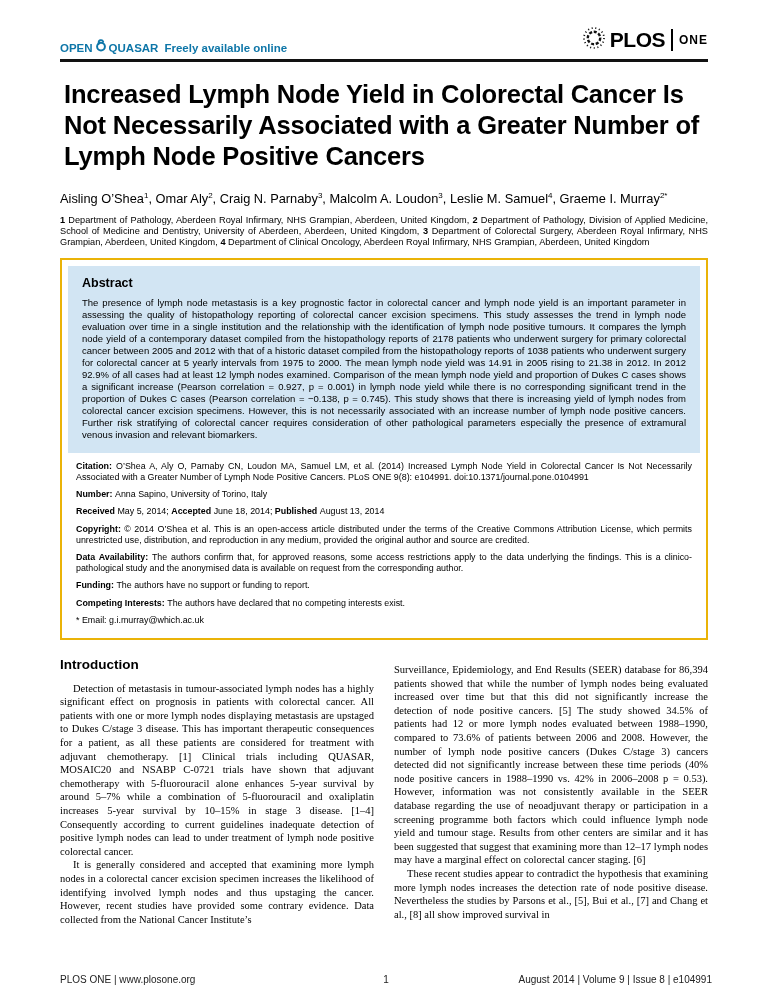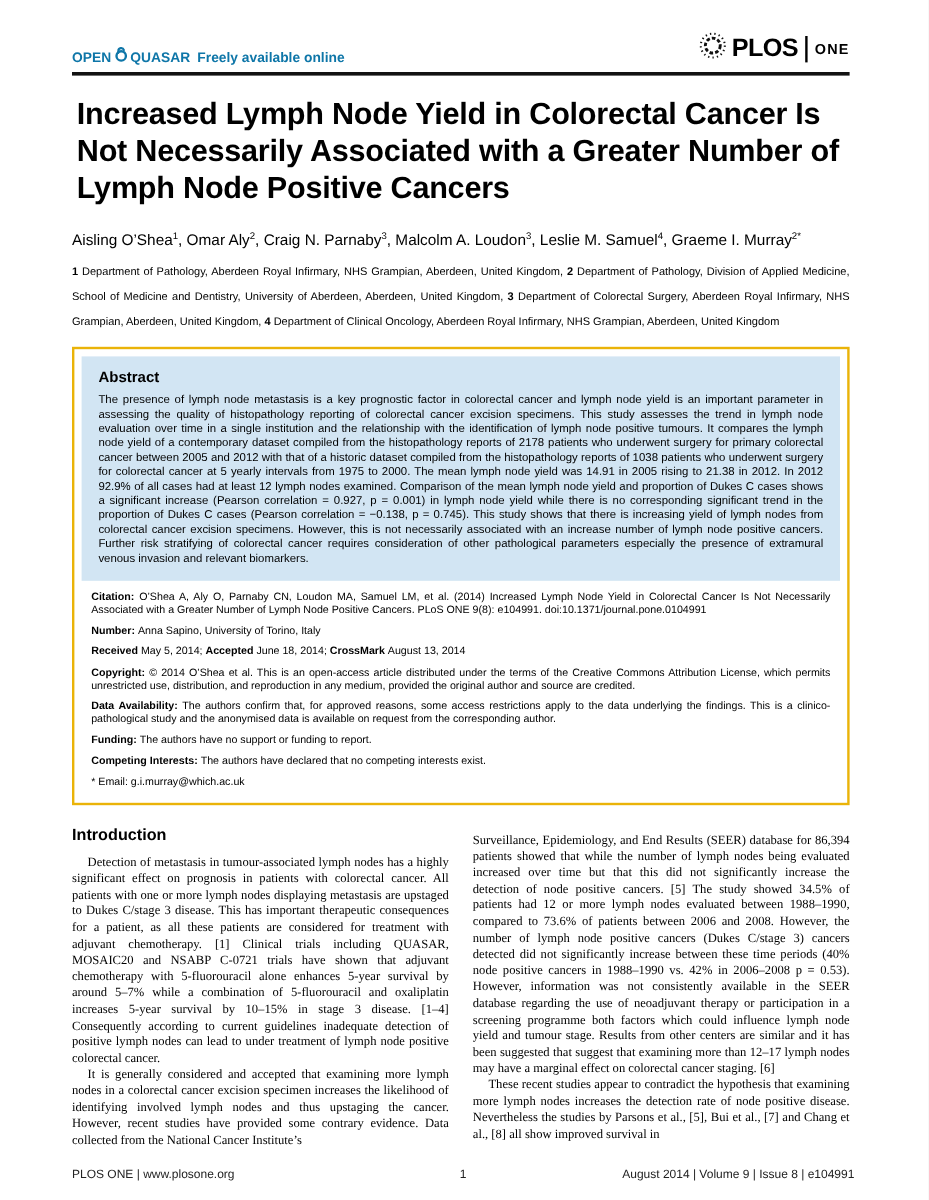--- a/index.html
+++ b/index.html
@@ -28,21 +28,21 @@
 
   
   .crossmark{position:absolute;top:74px;right:8px;width:62px;text-align:center;cursor:pointer;}
   .crossmark .cm-label{font-size:10px;color:#222;font-family:"Liberation Serif",serif;margin-top:1px;}
   .crossmark .cm-sub{font-size:5.5px;color:#c9252c;margin-top:0px;}
 
   
   h1.title{margin:17px 4px 0;font-size:25.5px;line-height:31px;font-weight:bold;width:638px;letter-spacing:-0.2px;}
   .authors{margin:15px 0 0;font-size:12.8px;font-weight:normal;line-height:17px;width:620px;}
   .authors sup{font-size:8px;}
-  .affiliations{margin:8px 0 0;font-size:9.2px;line-height:21px;text-align:justify;}
+  .affiliations{margin:8px 0 0;font-size:9.2px;line-height:11px;text-align:justify;}
   .affiliations b{font-weight:bold;}
 
   
   .meta-box{margin-top:10px;border:2px solid #eab308;padding:6px 6px 2px;}
   .abstract-box{background:var(--abstract_bg);padding:8px 14px 12px;}
   .abstract-box h2{margin:2px 0 7px;font-size:12.5px;}
   .abstract-box p{margin:0;font-size:9.5px;line-height:12px;text-align:justify;}
   .meta-rows{padding:2px 8px 4px;}
   .meta-rows p{margin:6px 0;font-size:8.9px;line-height:11.2px;text-align:justify;}
   .meta-rows b{font-weight:bold;}
@@ -99,21 +99,21 @@
     <p class="affiliations"><b>1 </b>Department of Pathology, Aberdeen Royal Infirmary, NHS Grampian, Aberdeen, United Kingdom, <b>2 </b>Department of Pathology, Division of Applied Medicine, School of Medicine and Dentistry, University of Aberdeen, Aberdeen, United Kingdom, <b>3 </b>Department of Colorectal Surgery, Aberdeen Royal Infirmary, NHS Grampian, Aberdeen, United Kingdom, <b>4 </b>Department of Clinical Oncology, Aberdeen Royal Infirmary, NHS Grampian, Aberdeen, United Kingdom</p>
 
     <div class="meta-box">
       <div class="abstract-box">
         <h2>Abstract</h2>
         <p>The presence of lymph node metastasis is a key prognostic factor in colorectal cancer and lymph node yield is an important parameter in assessing the quality of histopathology reporting of colorectal cancer excision specimens. This study assesses the trend in lymph node evaluation over time in a single institution and the relationship with the identification of lymph node positive tumours. It compares the lymph node yield of a contemporary dataset compiled from the histopathology reports of 2178 patients who underwent surgery for primary colorectal cancer between 2005 and 2012 with that of a historic dataset compiled from the histopathology reports of 1038 patients who underwent surgery for colorectal cancer at 5 yearly intervals from 1975 to 2000. The mean lymph node yield was 14.91 in 2005 rising to 21.38 in 2012. In 2012 92.9% of all cases had at least 12 lymph nodes examined. Comparison of the mean lymph node yield and proportion of Dukes C cases shows a significant increase (Pearson correlation = 0.927, p = 0.001) in lymph node yield while there is no corresponding significant trend in the proportion of Dukes C cases (Pearson correlation = −0.138, p = 0.745). This study shows that there is increasing yield of lymph nodes from colorectal cancer excision specimens. However, this is not necessarily associated with an increase number of lymph node positive cancers. Further risk stratifying of colorectal cancer requires consideration of other pathological parameters especially the presence of extramural venous invasion and relevant biomarkers.</p>
       </div>
       <div class="meta-rows">
           <p><b>Citation: </b>O’Shea A, Aly O, Parnaby CN, Loudon MA, Samuel LM, et al. (2014) Increased Lymph Node Yield in Colorectal Cancer Is Not Necessarily Associated with a Greater Number of Lymph Node Positive Cancers. PLoS ONE 9(8): e104991. doi:10.1371/journal.pone.0104991</p>
           <p><b>Number: </b>Anna Sapino, University of Torino, Italy</p>
-          <p><b>Received </b>May 5, 2014; <b>Accepted </b>June 18, 2014; <b>CrossMark </b>August 13, 2014</p>
+          <p><b>Received </b>May 5, 2014; <b>Accepted </b>June 18, 2014; <b>Published </b>August 13, 2014</p>
           <p><b>Copyright: </b>© 2014 O’Shea et al. This is an open-access article distributed under the terms of the Creative Commons Attribution License, which permits unrestricted use, distribution, and reproduction in any medium, provided the original author and source are credited.</p>
           <p><b>Data Availability: </b>The authors confirm that, for approved reasons, some access restrictions apply to the data underlying the findings. This is a clinico-pathological study and the anonymised data is available on request from the corresponding author.</p>
           <p><b>Funding: </b>The authors have no support or funding to report.</p>
           <p><b>Competing Interests: </b>The authors have declared that no competing interests exist.</p>
           <p>* Email: g.i.murray@which.ac.uk</p>
         </div>
     </div>
 
     <div class="body-cols">
       <div class="col">

